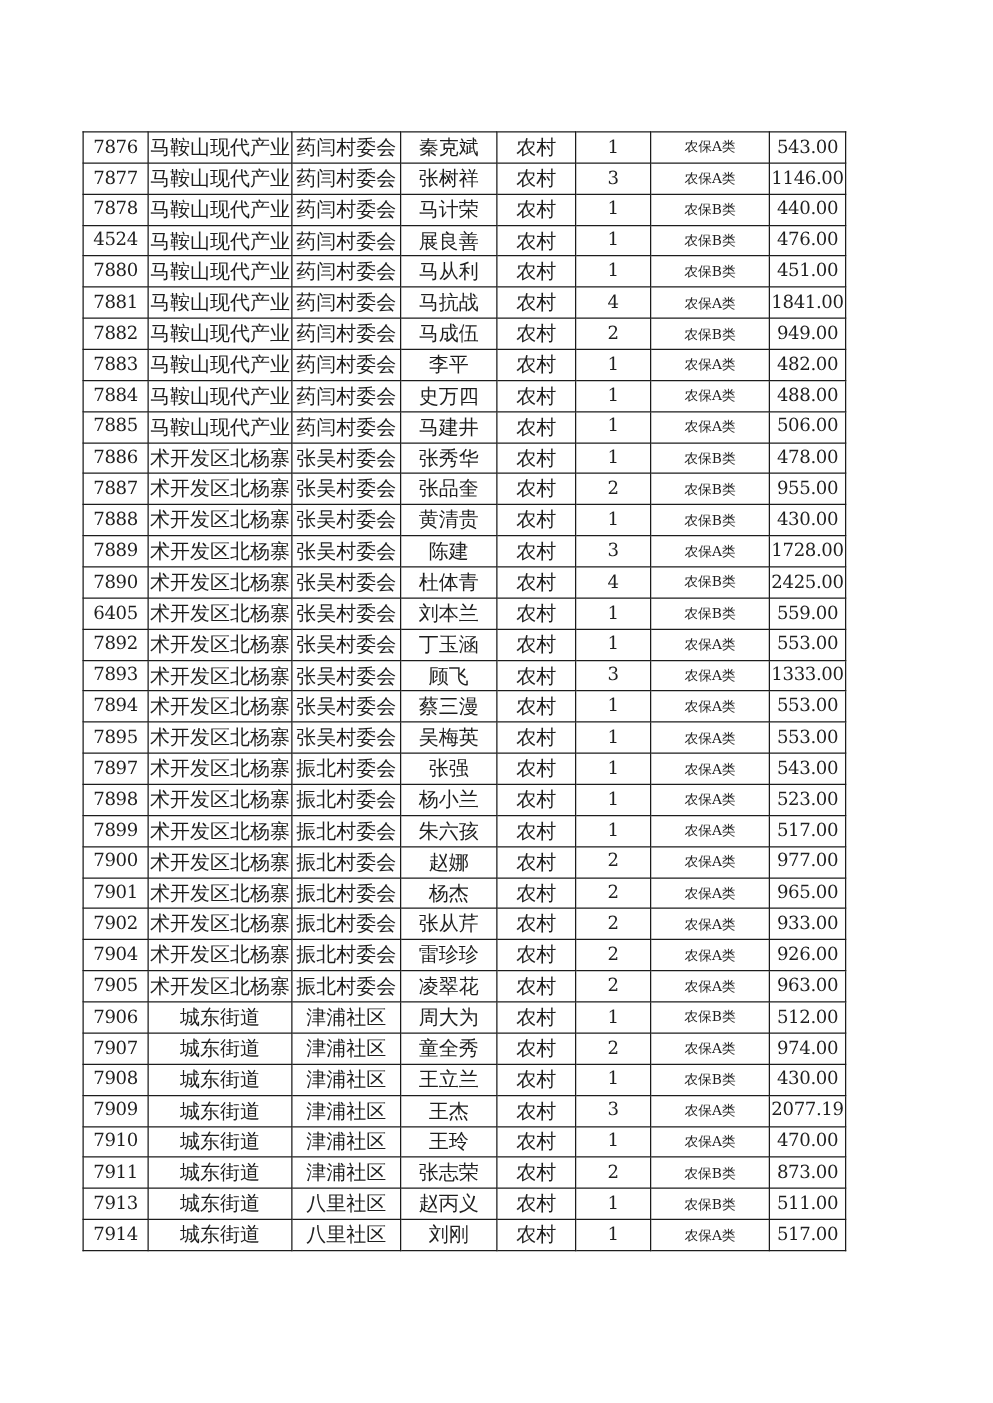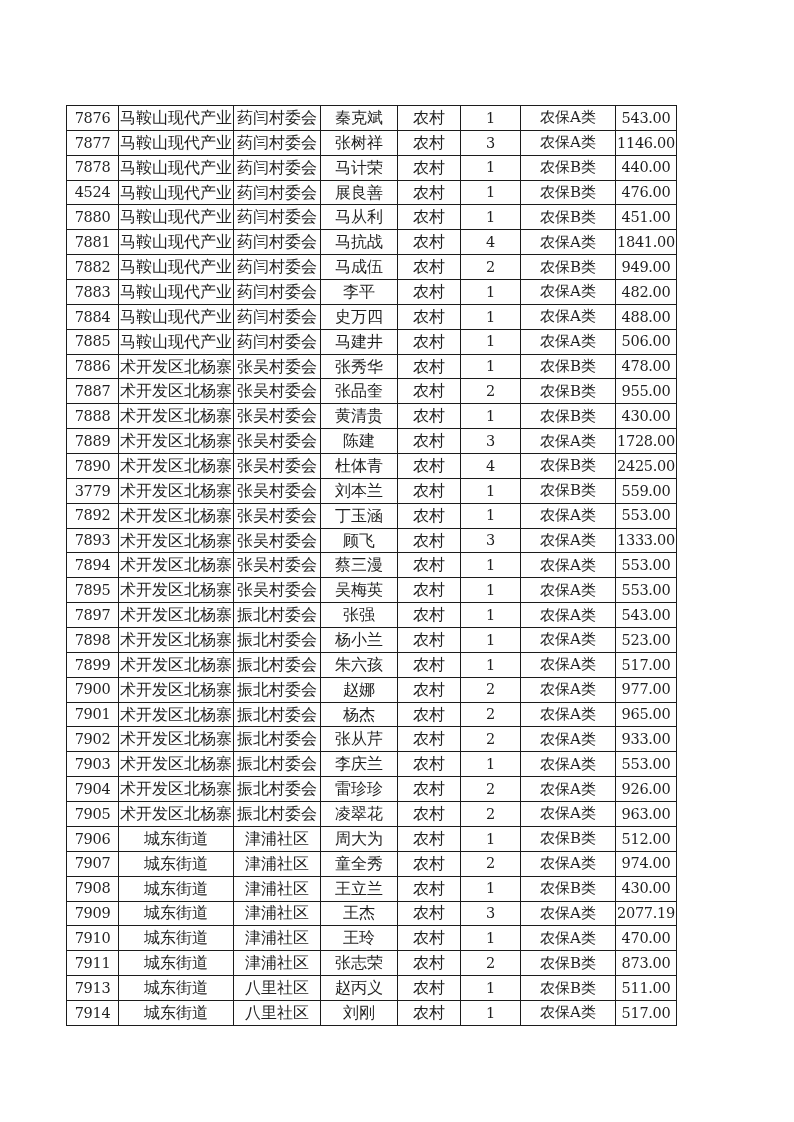--- a/index.html
+++ b/index.html
@@ -36,21 +36,21 @@
     font-size: 16px;
     line-height: 1;
     white-space: nowrap;
     overflow: hidden;
   }
   table.grid td.num {
     font-size: 14.5px;
     letter-spacing: -0.3px;
   }
   table.grid td.type {
-    font-size: 15px;
+    font-size: 11px;
   }
 </style>
 </head>
 <body>
 
 <div class="page">
   <table class="grid">
     <colgroup>
       <col style="width:52px">
       <col style="width:115px">
@@ -206,21 +206,21 @@
           <td class="num">7890</td>
           <td>术开发区北杨寨</td>
           <td>张吴村委会</td>
           <td>杜体青</td>
           <td>农村</td>
           <td class="num">4</td>
           <td class="type">农保B类</td>
           <td class="num">2425.00</td>
         </tr>
         <tr>
-          <td class="num">3779</td>
+          <td class="num">6405</td>
           <td>术开发区北杨寨</td>
           <td>张吴村委会</td>
           <td>刘本兰</td>
           <td>农村</td>
           <td class="num">1</td>
           <td class="type">农保B类</td>
           <td class="num">559.00</td>
         </tr>
         <tr>
           <td class="num">7892</td>
@@ -314,30 +314,20 @@
         </tr>
         <tr>
           <td class="num">7902</td>
           <td>术开发区北杨寨</td>
           <td>振北村委会</td>
           <td>张从芹</td>
           <td>农村</td>
           <td class="num">2</td>
           <td class="type">农保A类</td>
           <td class="num">933.00</td>
-        </tr>
-        <tr>
-          <td class="num">7903</td>
-          <td>术开发区北杨寨</td>
-          <td>振北村委会</td>
-          <td>李庆兰</td>
-          <td>农村</td>
-          <td class="num">1</td>
-          <td class="type">农保A类</td>
-          <td class="num">553.00</td>
         </tr>
         <tr>
           <td class="num">7904</td>
           <td>术开发区北杨寨</td>
           <td>振北村委会</td>
           <td>雷珍珍</td>
           <td>农村</td>
           <td class="num">2</td>
           <td class="type">农保A类</td>
           <td class="num">926.00</td>

